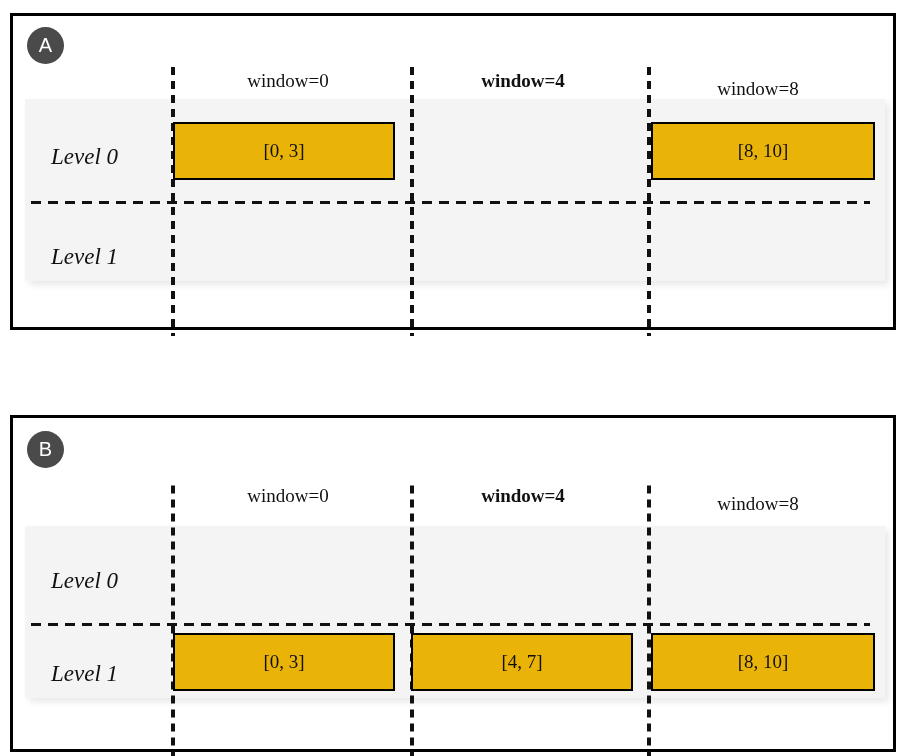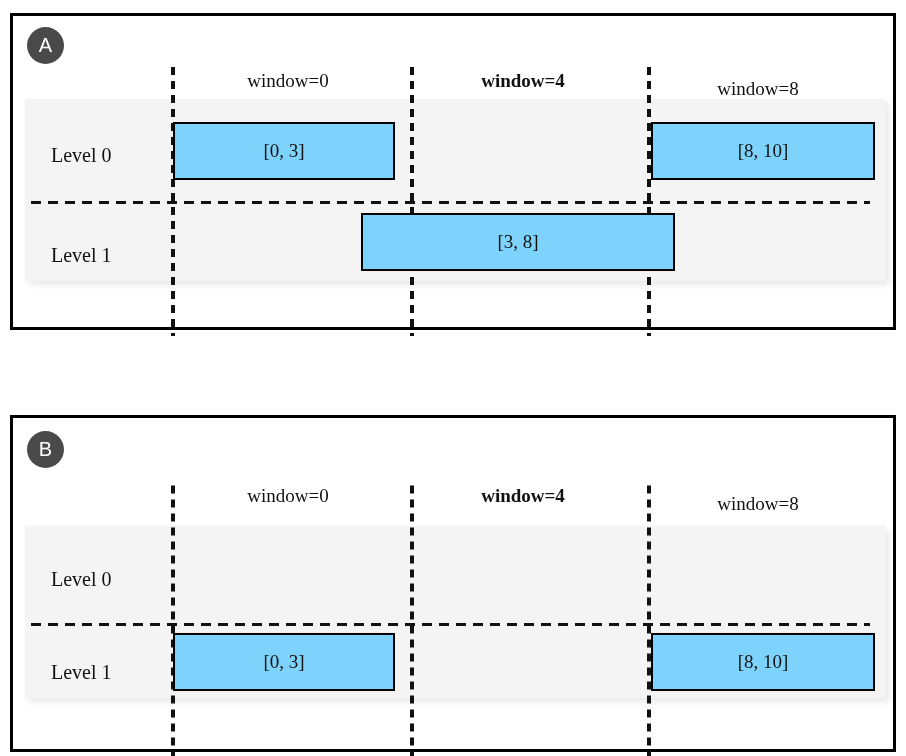--- a/index.html
+++ b/index.html
@@ -108,33 +108,34 @@
     background-repeat: repeat-x;
   }
   #hline-a { left: 12px; top: 185px; width: 845px; }
   #hline-b { left: 12px; top: 205px; width: 845px; }
 
   
   .level-label {
     position: absolute;
     left: 38px;
     width: 120px;
-    font-size: 20px;
-    white-space: nowrap;
+    font-size: 23px;
+    white-space: nowrap;
+    font-style: italic;
   }
   #lvl-a-0 { top: 128px; }
   #lvl-a-1 { top: 228px; }
   #lvl-b-0 { top: 150px; }
   #lvl-b-1 { top: 243px; }
 
   
   .interval-box {
     position: absolute;
     border: 2.5px solid #000000;
-    background: #7dd3fc;
+    background: #eab308;
     box-sizing: border-box;
     font-size: 19px;
     display: flex;
     align-items: center;
     justify-content: center;
     white-space: nowrap;
   }
 
   
   #box-a-l0-0 { left: 160px; top: 106px; width: 222px; height: 58px; }
@@ -190,21 +191,20 @@
     <div class="vline" id="vline-a-1"></div>
     <div class="vline" id="vline-a-2"></div>
 
     <div class="hline" id="hline-a"></div>
 
     <div class="level-label" id="lvl-a-0">Level 0</div>
     <div class="level-label" id="lvl-a-1">Level 1</div>
 
     <div class="interval-box" id="box-a-l0-0">[0, 3]</div>
     <div class="interval-box" id="box-a-l0-1">[8, 10]</div>
-    <div class="interval-box" id="box-a-l1-0">[3, 8]</div>
 
   </div>
 
   <div id="transition">
     <svg id="arrow-icon" viewBox="0 0 70 58">
       <polygon points="22,0 48,0 48,26 68,26 35,57 2,26 22,26" fill="#a6a6a6"></polygon>
     </svg>
     <div id="transition-label">Strict window compaction, window = 4</div>
   </div>
 
@@ -223,17 +223,18 @@
     <div class="vline" id="vline-b-0"></div>
     <div class="vline" id="vline-b-1"></div>
     <div class="vline" id="vline-b-2"></div>
 
     <div class="hline" id="hline-b"></div>
 
     <div class="level-label" id="lvl-b-0">Level 0</div>
     <div class="level-label" id="lvl-b-1">Level 1</div>
 
     <div class="interval-box" id="box-b-l1-0">[0, 3]</div>
+    <div class="interval-box" id="box-b-l1-1">[4, 7]</div>
     <div class="interval-box" id="box-b-l1-2">[8, 10]</div>
 
   </div>
 
 </div>
 
 </body></html>

